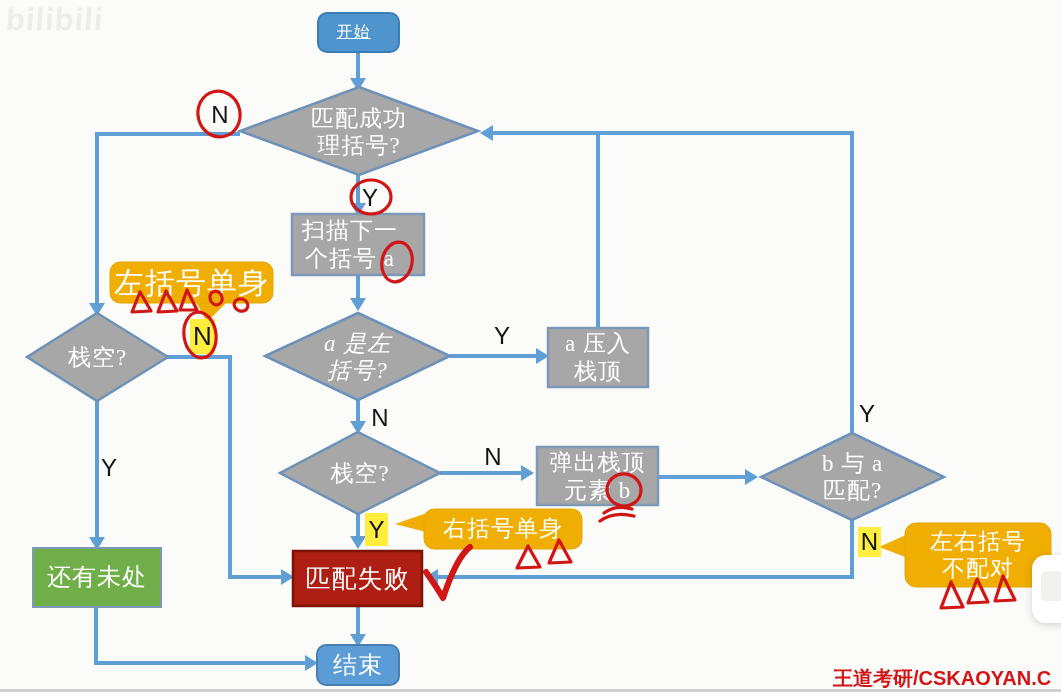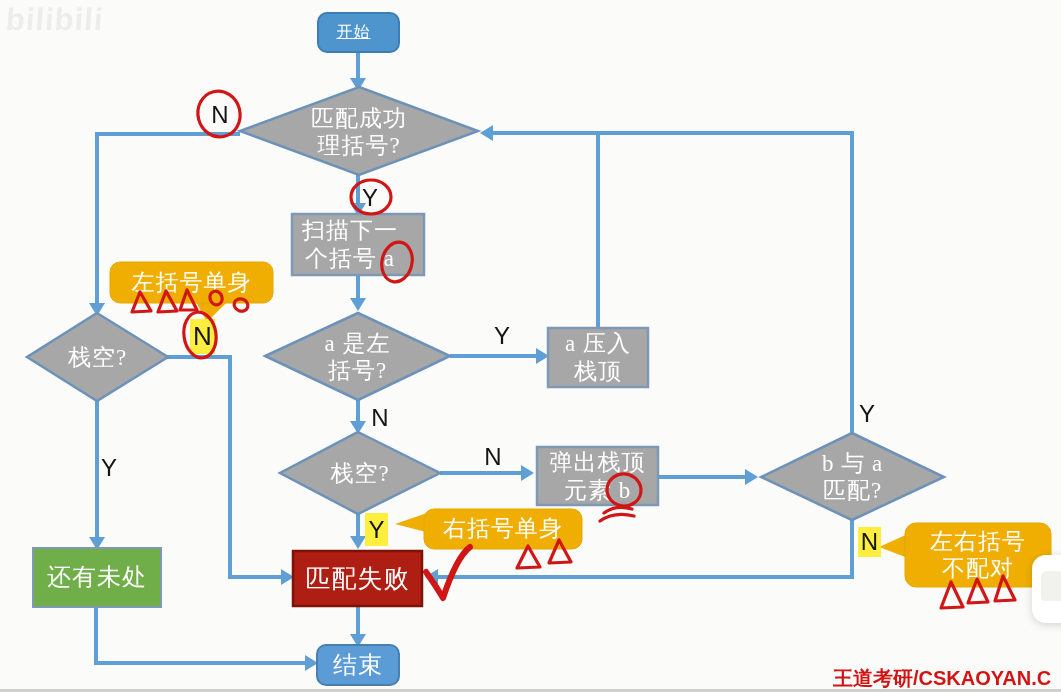--- a/index.html
+++ b/index.html
@@ -92,35 +92,35 @@
       <polygon points="908,534 908,558 879,547" fill="#efae01"></polygon>
       <rect x="905" y="523" width="146" height="64" rx="11" fill="#efae01" stroke="#e5a800" stroke-width="1"></rect>
     </g>
   </svg>
 
   <div class="txt" style="left:318px;top:13px;width:71px;height:39px;font-size:16px;text-decoration:underline;">开始</div>
   <div class="txt" style="left:268px;top:104px;width:182px;height:56px;font-size:23px;">匹配成功
 理括号?</div>
   <div class="txt" style="left:292px;top:217px;width:116px;height:55px;font-size:23px;">扫描下一
 个括号 a</div>
-  <div class="txt" style="left:265px;top:329px;width:185px;height:56px;font-size:23px;">a 是左
+  <div class="txt" style="left:265px;top:329px;width:185px;height:56px;font-size:23px;font-style:italic;">a 是左
 括号?</div>
   <div class="txt" style="left:548px;top:331px;width:100px;height:53px;font-size:23px;">a 压入
 栈顶</div>
   <div class="txt" style="left:280px;top:459px;width:160px;height:29px;font-size:23px;">栈空?</div>
   <div class="txt" style="left:761px;top:449px;width:183px;height:56px;font-size:23px;">b 与 a
 匹配?</div>
   <div class="txt" style="left:537px;top:450px;width:121px;height:53px;font-size:23px;">弹出栈顶
 元素 b</div>
   <div class="txt" style="left:27px;top:343px;width:141px;height:29px;font-size:23px;">栈空?</div>
   <div class="txt" style="left:33px;top:548px;width:128px;height:59px;font-size:24px;">还有未处</div>
   <div class="txt" style="left:293px;top:551px;width:129px;height:55px;font-size:25px;">匹配失败</div>
   <div class="txt" style="left:317px;top:645px;width:82px;height:40px;font-size:24px;">结束</div>
 
-  <div class="txt" style="left:110px;top:262px;width:163px;height:41px;font-size:23px;">左括号单身</div>
+  <div class="txt" style="left:110px;top:262px;width:163px;height:41px;font-size:30px;">左括号单身</div>
   <div class="txt" style="left:424px;top:509px;width:158px;height:40px;font-size:23px;">右括号单身</div>
   <div class="txt" style="left:905px;top:523px;width:146px;height:64px;font-size:23px;">左右括号
 不配对</div>
 
   <div class="lbl" style="left:206px;top:100px;width:28px;height:30px;">N</div>
   <div class="lbl" style="left:356px;top:184px;width:28px;height:28px;">Y</div>
   <div class="lbl" style="left:488px;top:322px;width:28px;height:28px;">Y</div>
   <div class="lbl" style="left:366px;top:404px;width:28px;height:28px;">N</div>
   <div class="lbl" style="left:479px;top:443px;width:28px;height:28px;">N</div>
   <div class="lbl hl" style="left:365px;top:513px;width:23px;height:33px;">Y</div>

